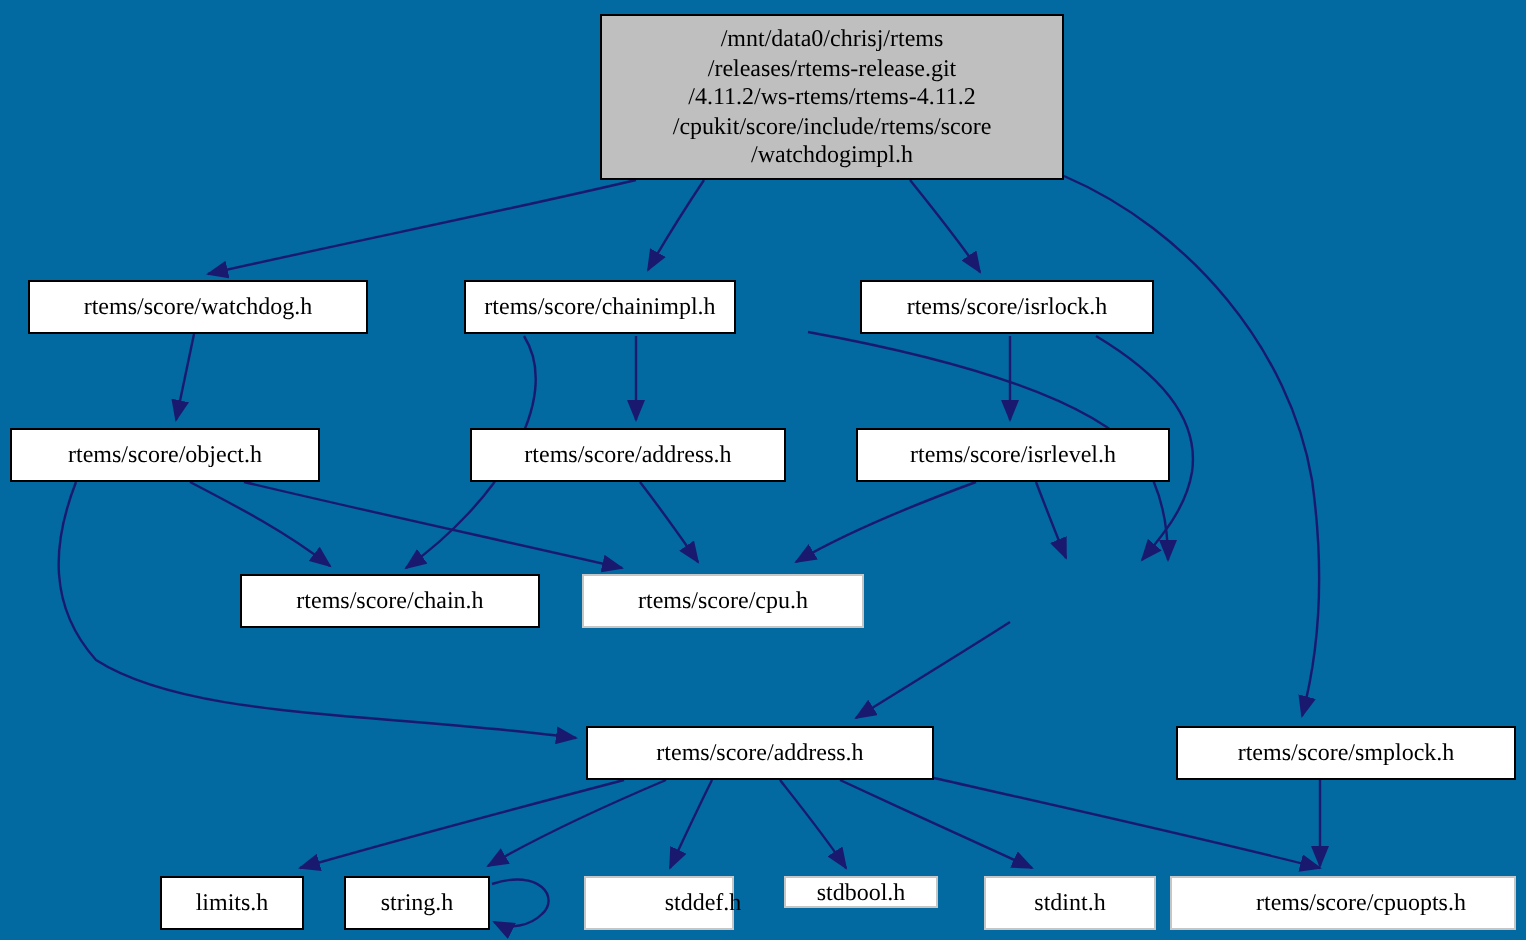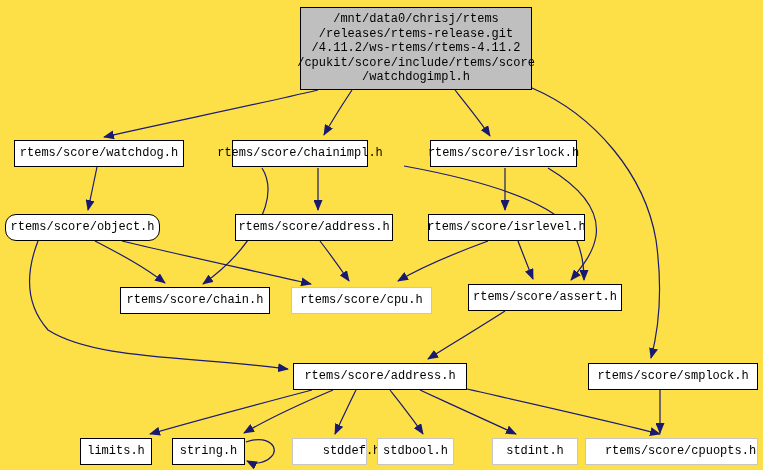--- a/index.html
+++ b/index.html
@@ -1,18 +1,18 @@
 <!DOCTYPE html>
 <html><head>
 <meta charset="utf-8">
 <style>
   html,body{margin:0;padding:0;background:#ffffff;}
   #canvas{
-    position:relative;width:763px;height:470px;background:#fde047;overflow:hidden;
-    font-family:Liberation Mono, monospace;
+    position:relative;width:763px;height:470px;background:#0369a1;overflow:hidden;
+    font-family:Liberation Serif, serif;
   }
   #edges{position:absolute;left:0;top:0;width:763px;height:470px;}
   .node{
     position:absolute;box-sizing:border-box;display:flex;align-items:center;justify-content:center;
     background:#ffffff;border:1.4px solid #000000;font-size:12px;color:#000000;
     text-align:center;line-height:1.22;white-space:pre-line;z-index:2;
   }
   .node.root{background:#bfbfbf;border:1.4px solid #000000;}
   .node.gray{border:1.4px solid #c6c6c6;}
 </style>
@@ -67,57 +67,54 @@
   <div class="node" style="left:14px;top:140px;width:170px;height:27px;">
     <span>rtems/score/watchdog.h</span>
   </div>
   <div class="node" style="left:232px;top:140px;width:136px;height:27px;">
     <span>rtems/score/chainimpl.h</span>
   </div>
   <div class="node" style="left:430px;top:140px;width:147px;height:27px;">
     <span>rtems/score/isrlock.h</span>
   </div>
 
-  <div class="node" style="left:5px;top:214px;width:155px;height:27px;border-radius:11px;">
+  <div class="node" style="left:5px;top:214px;width:155px;height:27px;">
     <span>rtems/score/object.h</span>
   </div>
   <div class="node" style="left:235px;top:214px;width:158px;height:27px;">
     <span>rtems/score/address.h</span>
   </div>
   <div class="node" style="left:428px;top:214px;width:157px;height:27px;">
     <span>rtems/score/isrlevel.h</span>
   </div>
 
   <div class="node" style="left:120px;top:287px;width:150px;height:27px;">
     <span>rtems/score/chain.h</span>
   </div>
   <div class="node gray" style="left:291px;top:287px;width:141px;height:27px;">
     <span>rtems/score/cpu.h</span>
-  </div>
-  <div class="node" style="left:468px;top:284px;width:154px;height:27px;">
-    <span>rtems/score/assert.h</span>
   </div>
 
   <div class="node" style="left:293px;top:363px;width:174px;height:27px;">
     <span>rtems/score/address.h</span>
   </div>
   <div class="node" style="left:588px;top:363px;width:170px;height:27px;">
     <span>rtems/score/smplock.h</span>
   </div>
 
   <div class="node" style="left:80px;top:438px;width:72px;height:27px;">
     <span>limits.h</span>
   </div>
   <div class="node" style="left:172px;top:438px;width:73px;height:27px;">
     <span>string.h</span>
   </div>
   <div class="node gray" style="left:292px;top:438px;width:75px;height:27px;padding-left:44px;">
     <span>stddef.h</span>
   </div>
-  <div class="node gray" style="left:377px;top:438px;width:77px;height:27px;">
+  <div class="node gray" style="left:392px;top:438px;width:77px;height:16px;">
     <span>stdbool.h</span>
   </div>
   <div class="node gray" style="left:492px;top:438px;width:86px;height:27px;align-items:center;">
     <span>stdint.h</span>
   </div>
   <div class="node gray" style="left:585px;top:438px;width:173px;height:27px;padding-left:18px;">
     <span>rtems/score/cpuopts.h</span>
   </div>
 
 </div>

